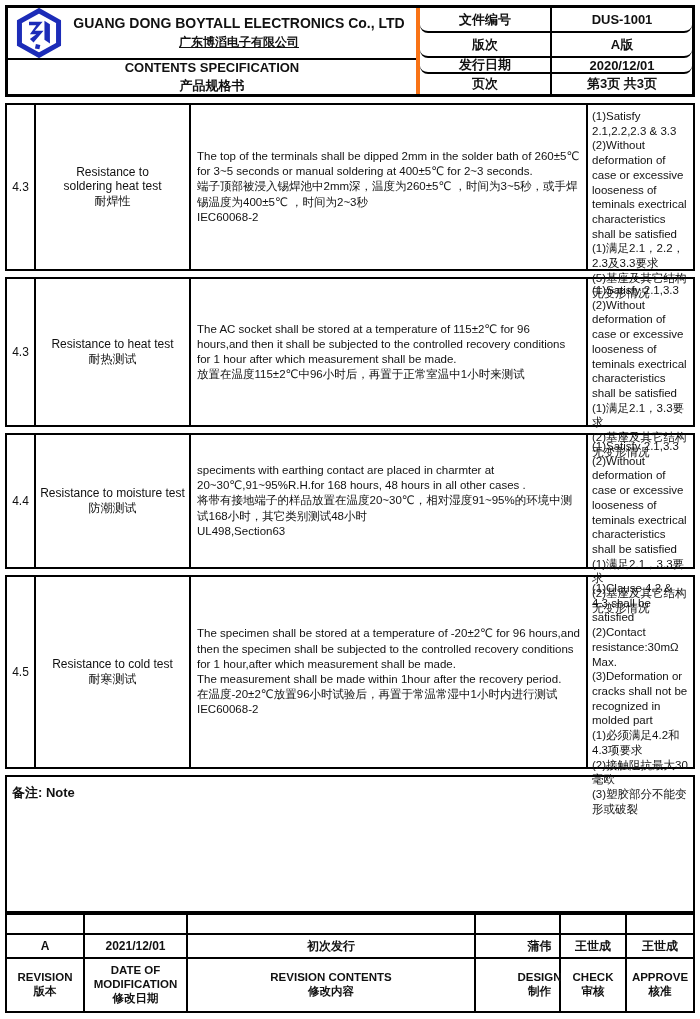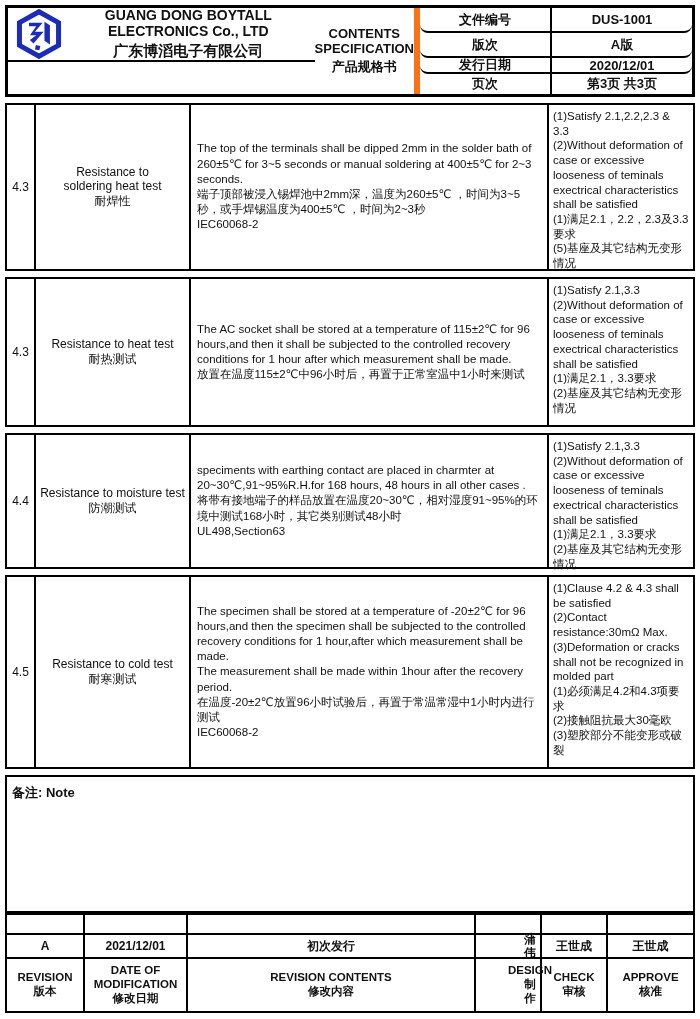--- a/index.html
+++ b/index.html
@@ -6,60 +6,60 @@
   html,body { background:#ffffff; }
   body {
     width:700px; height:1019px;
     font-family:"Liberation Sans","DejaVu Sans",sans-serif;
     color:#111; overflow:hidden;
   }
   .page { padding:5px; width:700px; }
 
   
   .header-box { display:flex; border:3px solid #000; height:92px; }
-  .header-left { width:412px; border-right:6px solid #f97316; display:flex; flex-direction:row; }
+  .header-left { width:412px; border-right:4px solid #f97316; display:flex; flex-direction:column; }
   .hl-top { height:54px; border-bottom:2px solid #000; display:flex; align-items:center; padding-left:8px; }
   .logo-wrap { width:46px; height:50px; flex:0 0 auto; }
   .company-lines { flex:1; text-align:center; font-weight:bold; }
   .company-en { font-size:14px; letter-spacing:0px; }
-  .company-cn { font-size:15px; margin-top:3px; }
+  .company-cn { font-size:12px; margin-top:3px;text-decoration:underline; }
   .hl-bottom { flex:1; display:flex; flex-direction:column; justify-content:center; text-align:center; font-weight:bold; }
   .title-en { font-size:13px; }
   .title-cn { font-size:13px; margin-top:2px; }
   .header-right { flex:1; display:flex; flex-direction:column; }
   .hr-row { display:flex; border-bottom:2px solid #000; align-items:center;border-radius:8px; }
   .hr-row:last-child { border-bottom:none; }
   .hr-r1 { height:25px; } .hr-r2 { height:25px; } .hr-r3 { height:16px; } .hr-r4 { flex:1; }
   .hr-label { width:132px; border-right:2px solid #000; text-align:center; font-weight:bold; font-size:13px; align-self:stretch; display:flex; align-items:center; justify-content:center; }
   .hr-value { flex:1; text-align:center; font-weight:bold; font-size:13px; }
 
   
   .test-row { display:flex; border:2px solid #000; margin-top:6px; }
   .row-1 { height:168px; } .row-2 { height:150px; } .row-3 { height:136px; } .row-4 { height:194px; }
   .c-no { width:29px; border-right:2px solid #000; display:flex; align-items:center; justify-content:center; font-size:12px; }
   .c-name { width:155px; border-right:2px solid #000; display:flex; flex-direction:column; align-items:center; justify-content:center; text-align:center; font-size:12px; padding:0 4px; }
   .c-name .cn { margin-top:0; }
-  .c-desc { width:358px; border-right:2px solid #000; display:flex; align-items:center; padding:4px 6px; }
+  .c-desc { width:397px; border-right:2px solid #000; display:flex; align-items:center; padding:4px 6px; }
   .c-desc .txt { font-size:11.5px; line-height:1.32; white-space:pre-line; }
   .c-req { flex:1; padding:4px 4px; font-size:11.5px; line-height:1.28; white-space:pre-line; }
 
   
   .note-box { border:2px solid #000; margin-top:6px; height:138px; padding:7px 5px; font-weight:bold; font-size:13px; }
 
   
   .rev-table { border:2px solid #000; display:flex; flex-direction:column; }
   .rev-row { display:flex; border-bottom:2px solid #000; align-items:stretch; }
   .rev-row:last-child { border-bottom:none; }
   .rev-empty { height:20px; }
   .rev-data { height:24px; }
   .rev-head { height:52px; }
   .rev-cell { border-right:2px solid #000; display:flex; flex-direction:column; align-items:center; justify-content:center; text-align:center; font-weight:bold; font-size:12px; line-height:1.2; }
   .rev-cell:last-child { border-right:none; }
   .col-rev { width:78px; } .col-date { width:103px; } .col-cont { width:288px;text-align:center; }
-  .col-design { width:66px;padding-left:44px; } .col-check { width:66px; } .col-appr { flex:1; }
+  .col-design { width:85px;padding-left:44px; } .col-check { width:66px; } .col-appr { flex:1; }
   .rev-head .rev-cell { font-size:11.5px; }
 </style>
 </head>
 <body>
 
 <div class="page">
 
   <div class="header-box">
     <div class="header-left">
       <div class="hl-top">

